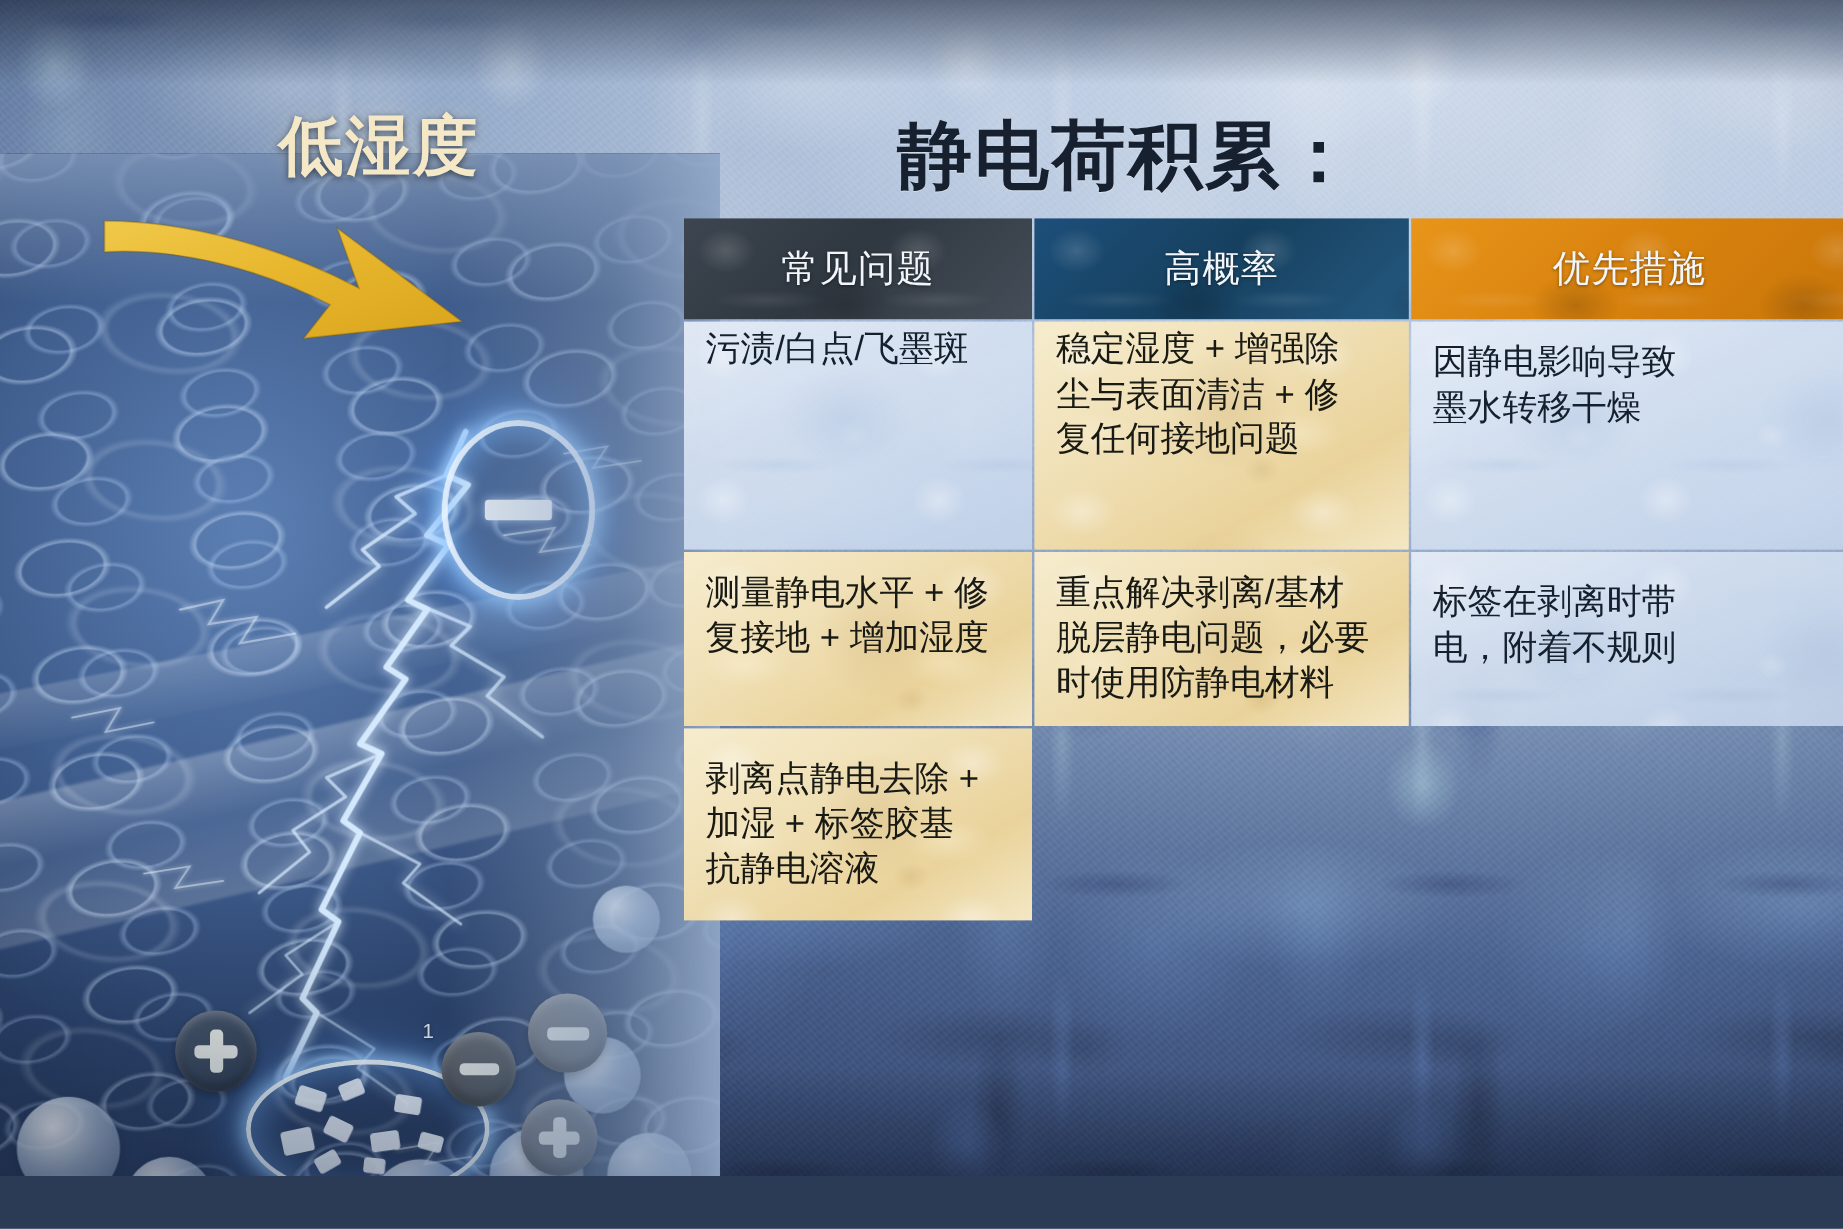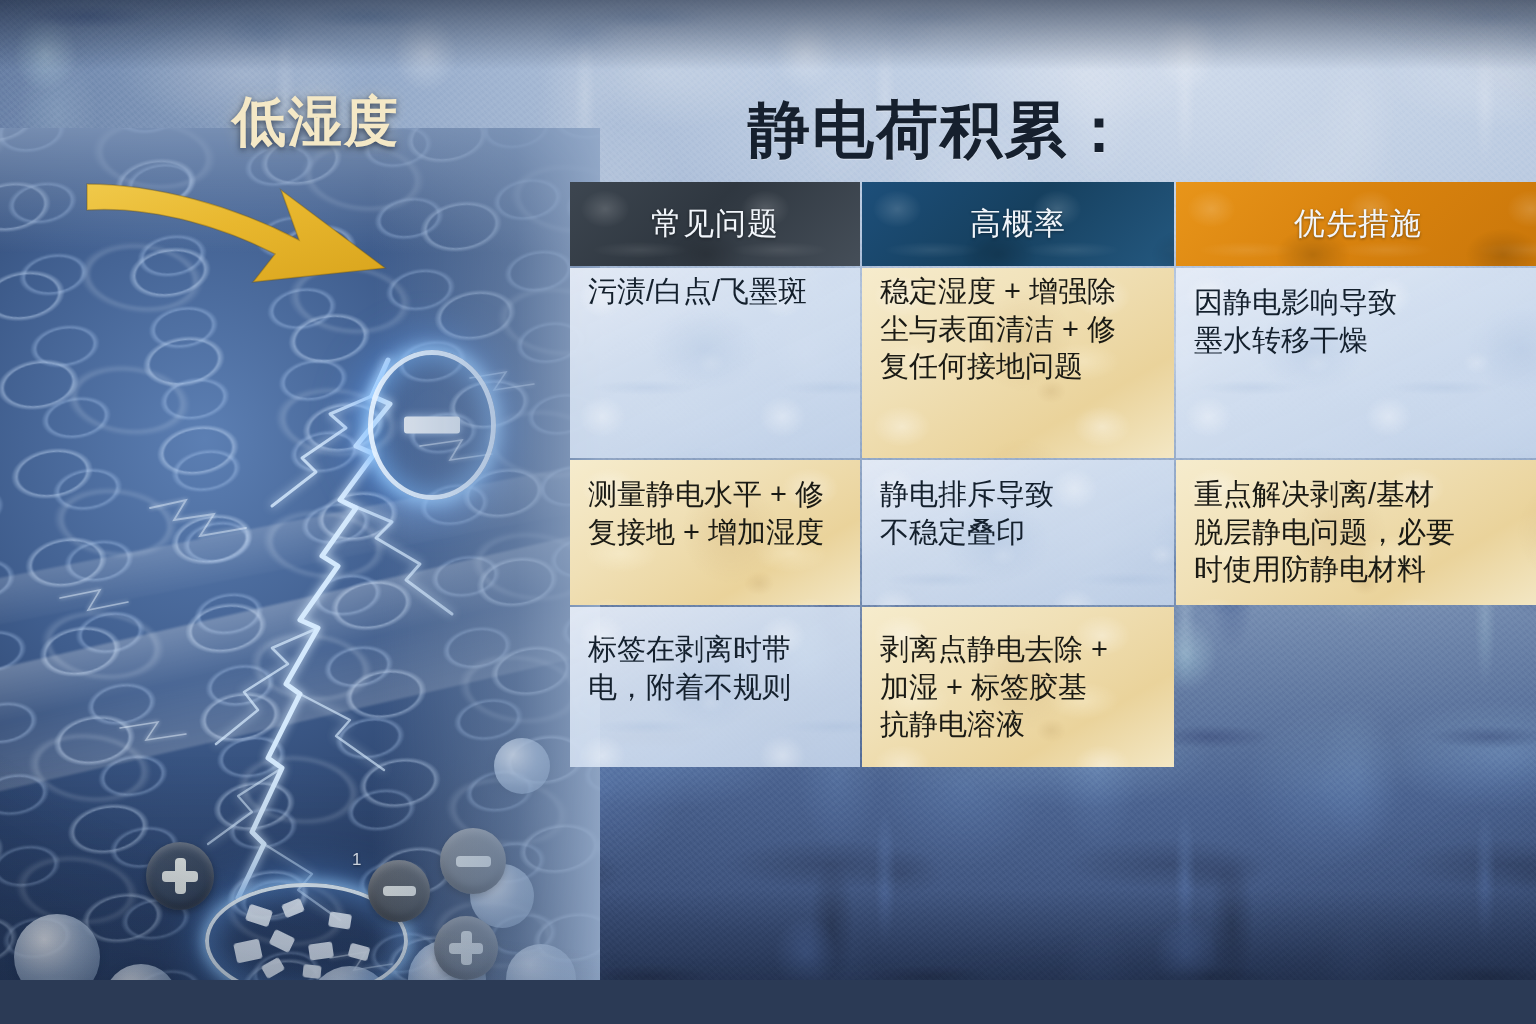--- a/index.html
+++ b/index.html
@@ -366,24 +366,20 @@
 
     <div class="cell c-blue r2">
       <div class="cell-txt">因静电影响导致
 墨水转移干燥</div>
     </div>
     <div class="cell c-cream r2">
       <div class="cell-txt">测量静电水平 + 修
 复接地 + 增加湿度</div>
     </div>
 
-    <div class="cell c-blue r3">
-      <div class="cell-txt">静电排斥导致
-不稳定叠印</div>
-    </div>
     <div class="cell c-cream r3">
       <div class="cell-txt">重点解决剥离/基材
 脱层静电问题，必要
 时使用防静电材料</div>
     </div>
 
     <div class="cell c-blue r4">
       <div class="cell-txt">标签在剥离时带
 电，附着不规则</div>
     </div>

